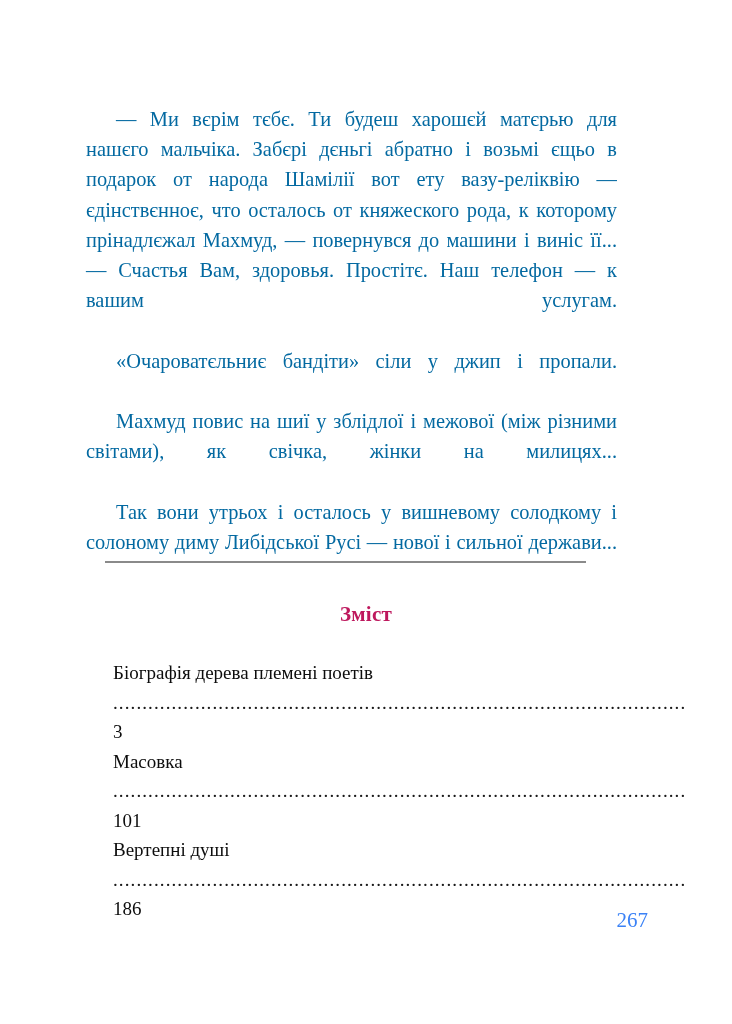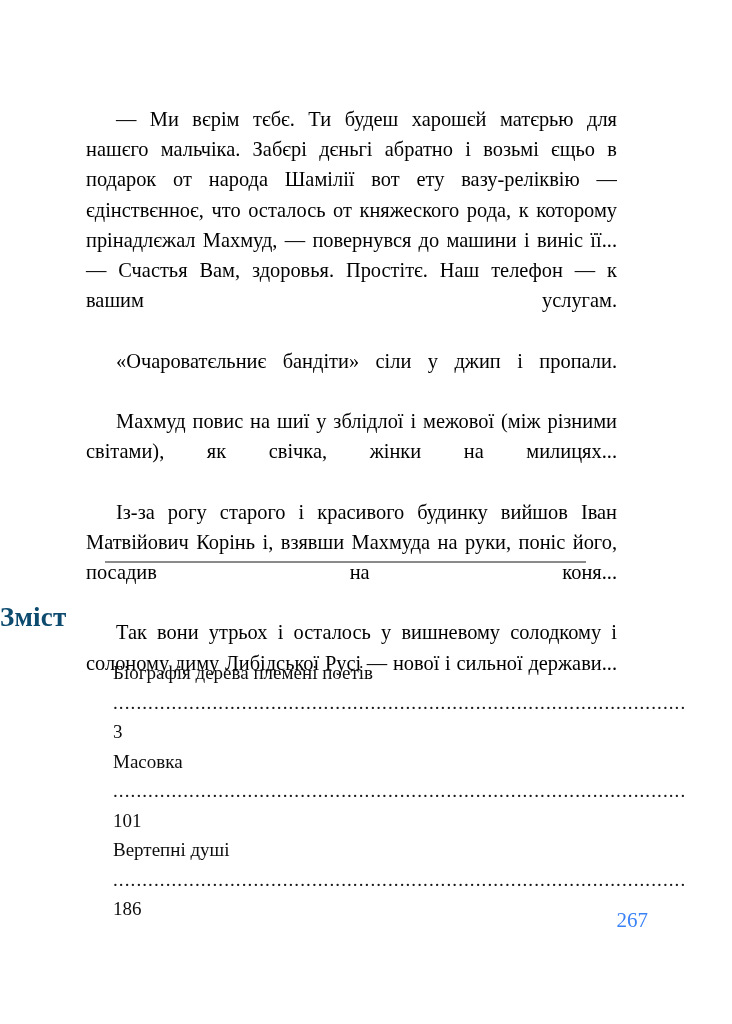--- a/index.html
+++ b/index.html
@@ -33,21 +33,21 @@
   }
 
   .para {
     margin: 0;
     font-size: 20.4px;
     line-height: 30.2px;
     text-align: justify;
     text-indent: 30px;
     text-justify: inter-word;
     hyphens: manual;
-    color: #000000;
+    color: #0369a1;
   }
 
   
   .para::after {
     content: "";
     display: inline-block;
     width: 100%;
   }
 
   
@@ -61,25 +61,25 @@
     border: 0;
     margin: 0;
   }
 
   
   .toc-heading {
     position: absolute;
     left: 0;
     top: 602px;
     width: 732px;
-    text-align: left;
-    font-size: 27px;
+    text-align: center;
+    font-size: 21px;
     font-weight: bold;
     letter-spacing: 0.2px;
-    color: #0c4a6e;
+    color: #be185d;
   }
 
   
   .toc {
     position: absolute;
     left: 113px;
     top: 658px;
     width: 500px;
   }
 
@@ -125,21 +125,20 @@
 </style>
 </head>
 <body>
 
 <div class="page">
 
   <div class="text-block">
     <p class="para">— Ми вєрім тєбє. Ти будеш харошєй матєрью для нашєго мальчіка. Забєрі дєньгі абратно і возьмі єщьо в подарок от народа Шамілії вот ету вазу-реліквію — єдінствєнноє, что осталось от княжеского рода, к которому прінадлєжал Махмуд, — повернувся до машини і виніс її... — Счастья Вам, здоровья. Простітє. Наш телефон — к вашим услугам.</p>
     <p class="para">«Очароватєльниє бандіти» сіли у джип і пропали.</p>
     <p class="para">Махмуд повис на шиї у зблідлої і межової (між різними світами), як свічка, жінки на милицях...</p>
-    <p class="para">Із-за рогу старого і красивого будинку вийшов Іван Матвійович Корінь і, взявши Махмуда на руки, поніс його, посадив на коня...</p>
     <p class="para">Так вони утрьох і осталось у вишневому солодкому і солоному диму Либідської Русі — нової і сильної держави...</p>
   </div>
 
   <hr class="divider">
 
   <div class="toc-heading">Зміст</div>
 
   <div class="toc">
 
     <div class="toc-row">

